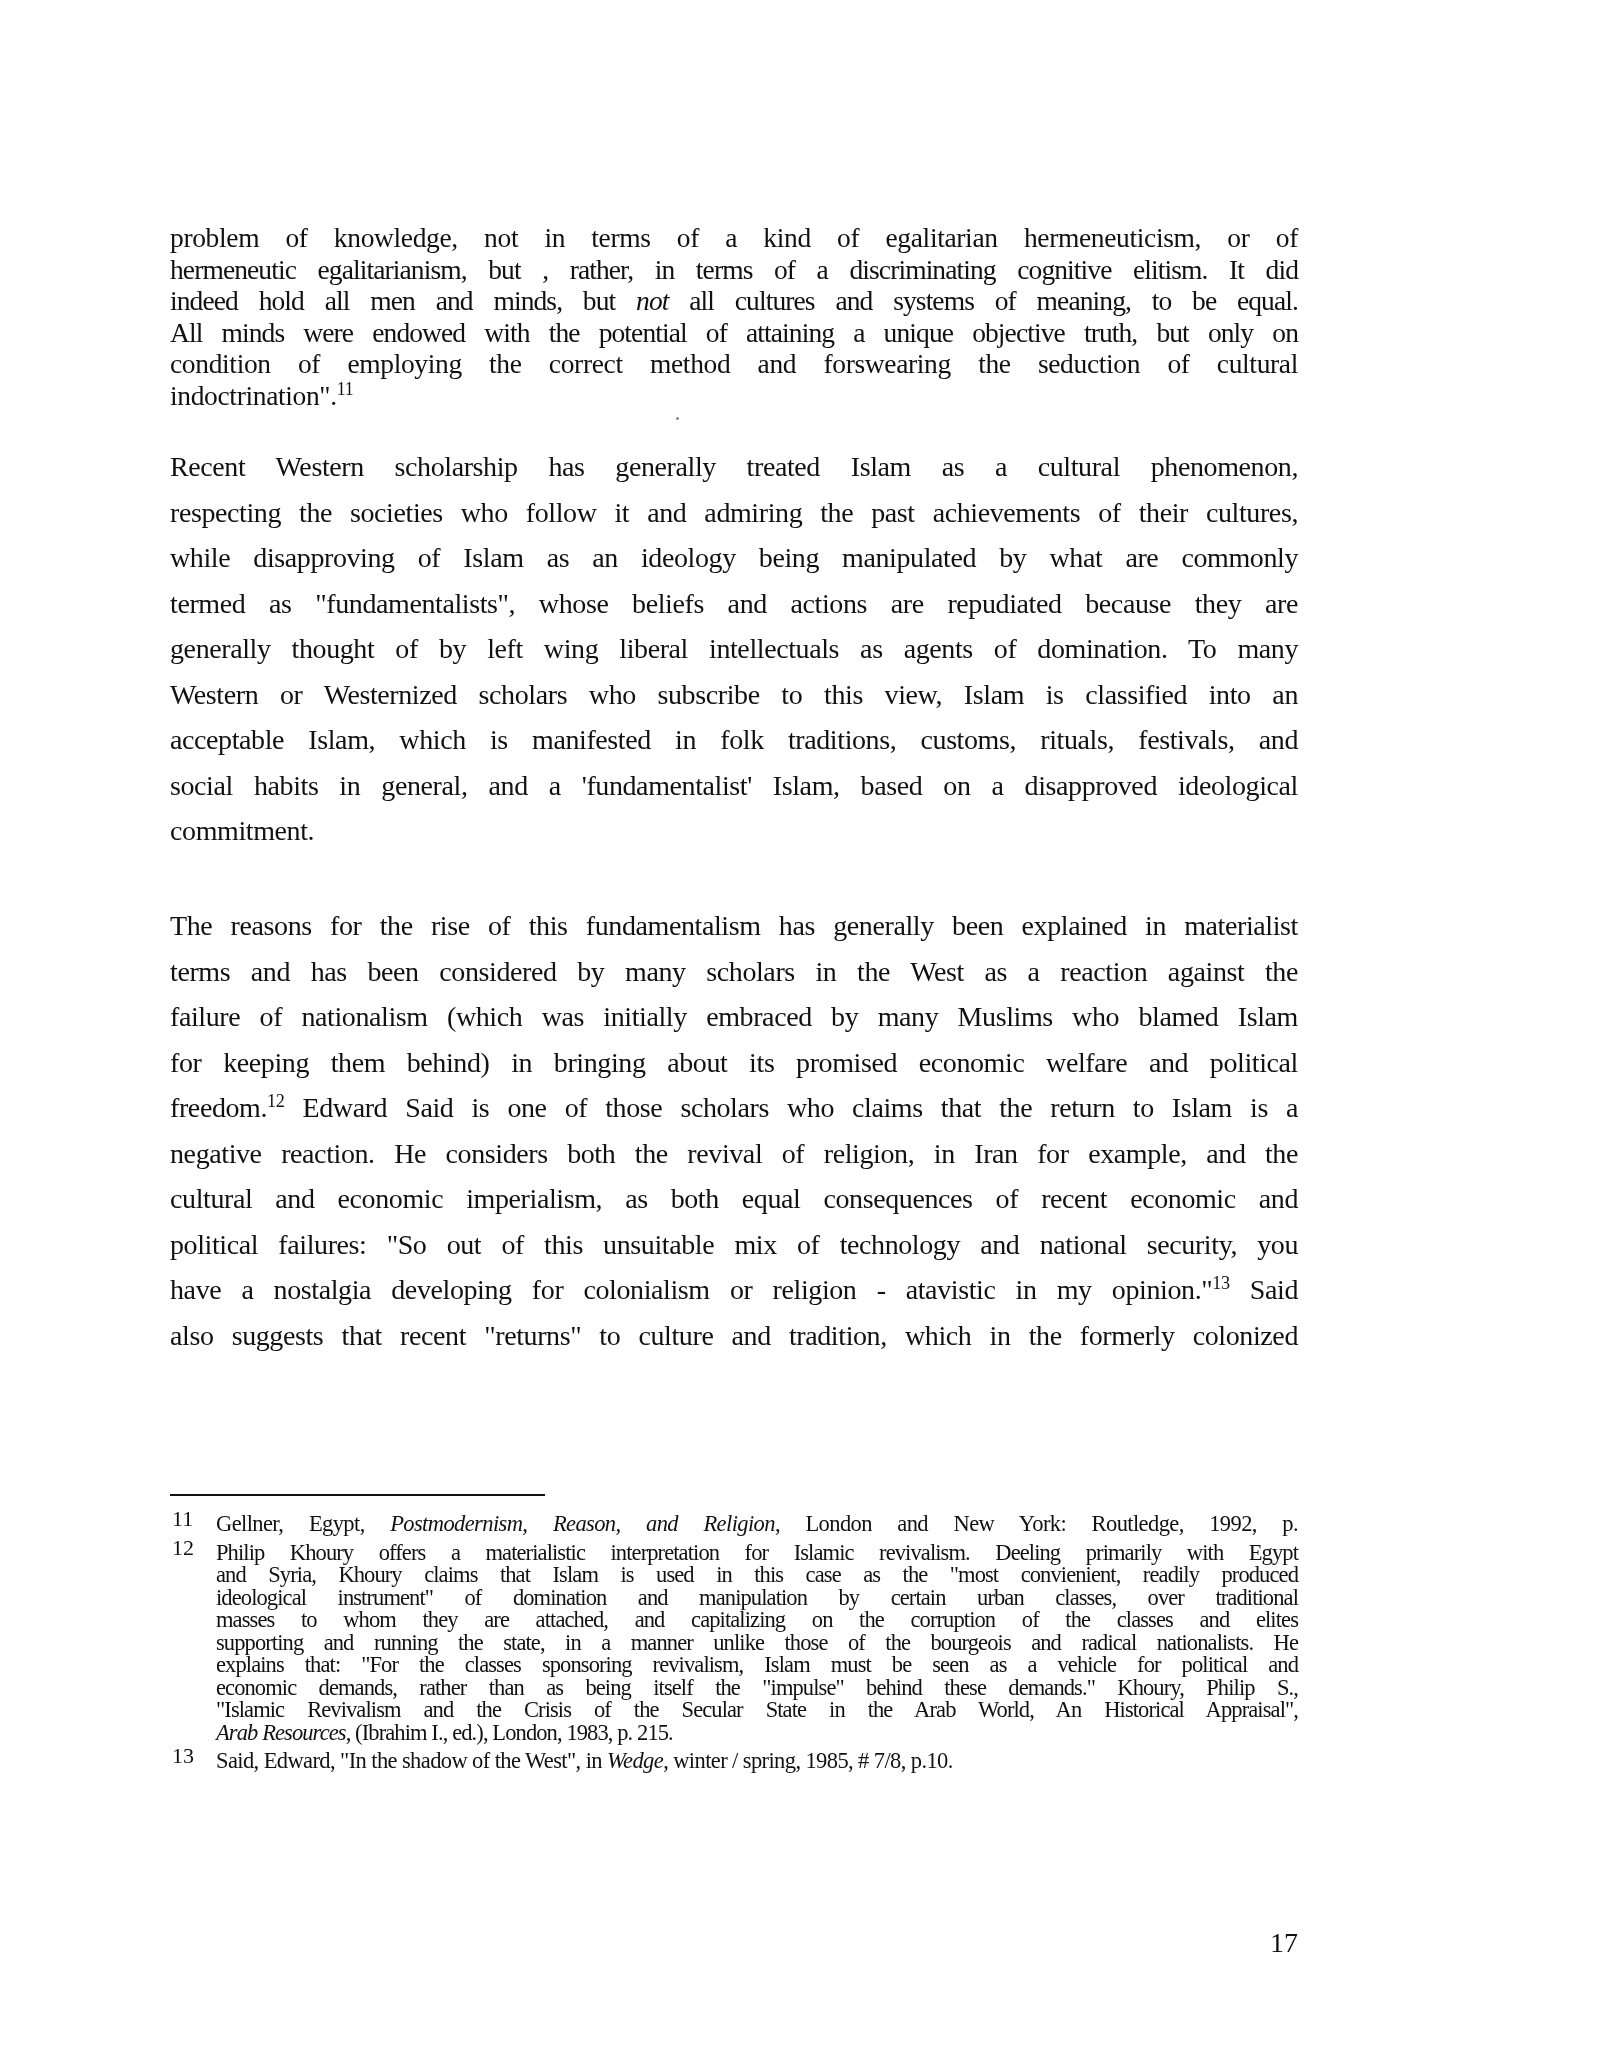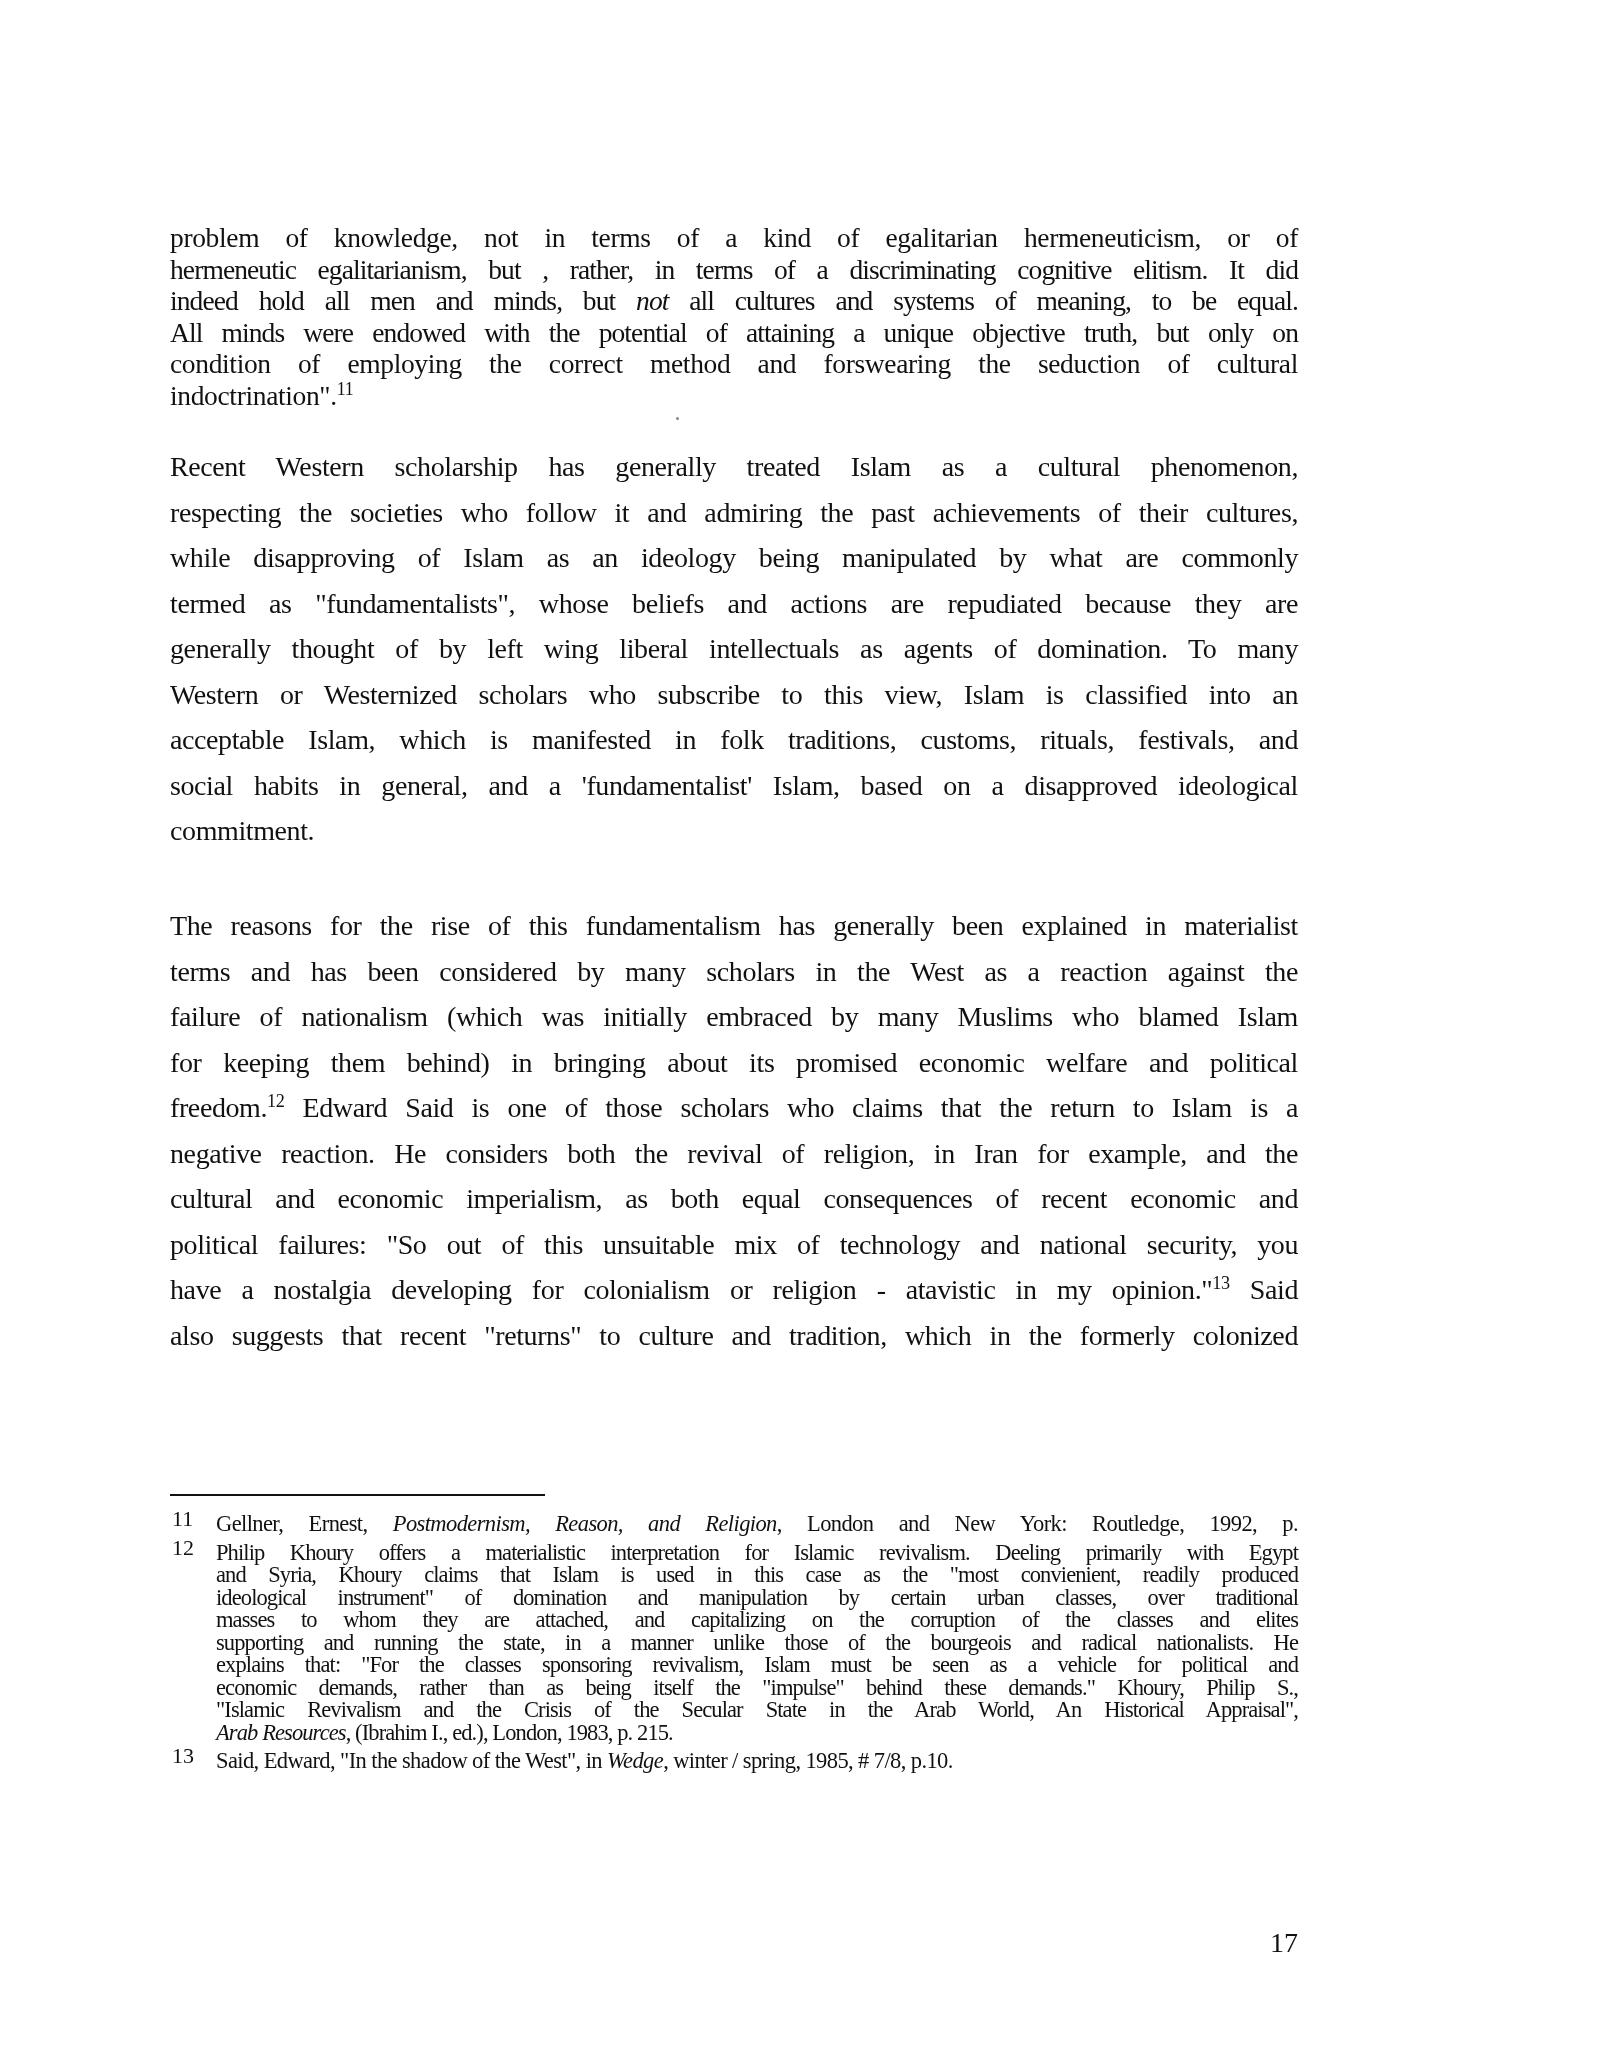--- a/index.html
+++ b/index.html
@@ -161,21 +161,21 @@
     <span class="line">political failures: "So out of this unsuitable mix of technology and national security, you</span>
     <span class="line"><span>have a nostalgia developing for colonialism or religion - atavistic in my opinion."</span><sup>13</sup><span>  Said</span></span>
     <span class="line">also suggests that recent "returns" to culture and tradition, which in the formerly colonized</span>
   </div>
 
   <div class="rule"></div>
 
   <div class="footnotes">
     <div class="fn" id="fn11">
       <span class="fn-num">11</span>
-      <span class="line"><span>Gellner, Ernest, </span><i>Postmodernism, Reason, and Religion</i><span>, London and New York: Routledge, 1992, p.</span></span>
+      <span class="line"><span>Gellner, Egypt, </span><i>Postmodernism, Reason, and Religion</i><span>, London and New York: Routledge, 1992, p.</span></span>
     </div>
 
     <div class="fn" id="fn12">
       <span class="fn-num">12</span>
       <span class="line">Philip Khoury offers a materialistic interpretation for Islamic revivalism. Deeling primarily with Egypt</span>
       <span class="line">and Syria, Khoury claims that Islam is used in this case as the "most convienient, readily produced</span>
       <span class="line">ideological instrument" of domination and manipulation by certain urban classes, over traditional</span>
       <span class="line">masses to whom they are attached, and capitalizing on the corruption of the classes and elites</span>
       <span class="line">supporting and running the state, in a manner unlike those of the bourgeois and radical nationalists. He</span>
       <span class="line">explains that: "For the classes sponsoring revivalism, Islam must be seen as a vehicle for political and</span>

